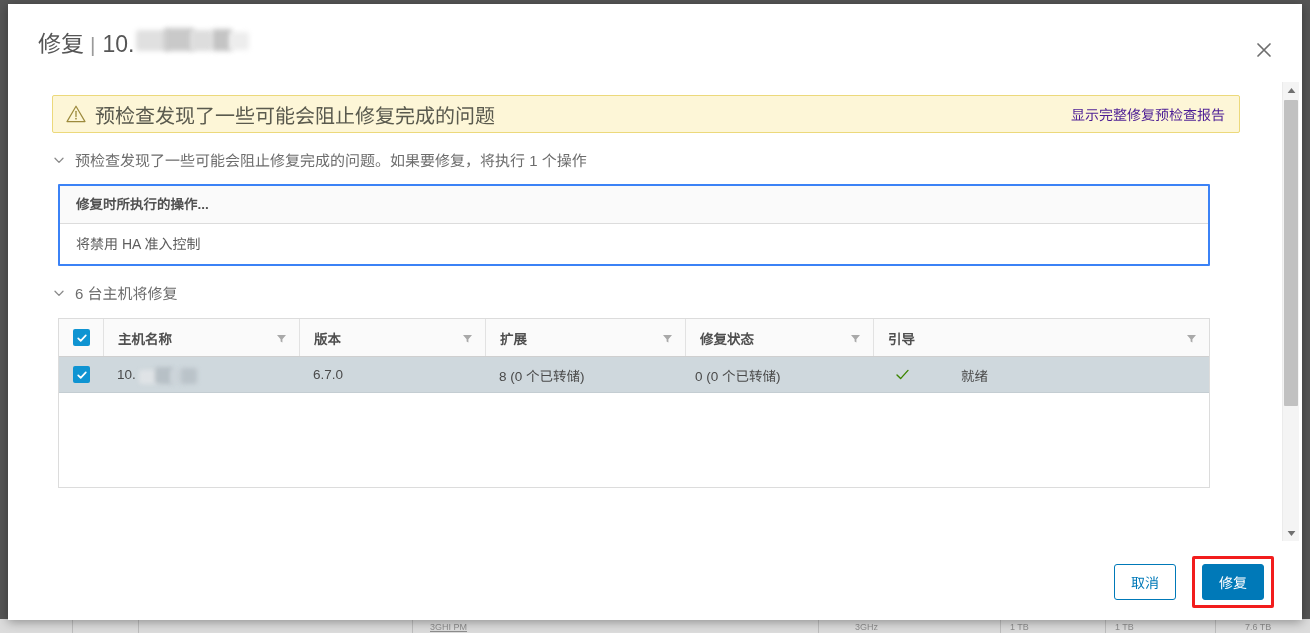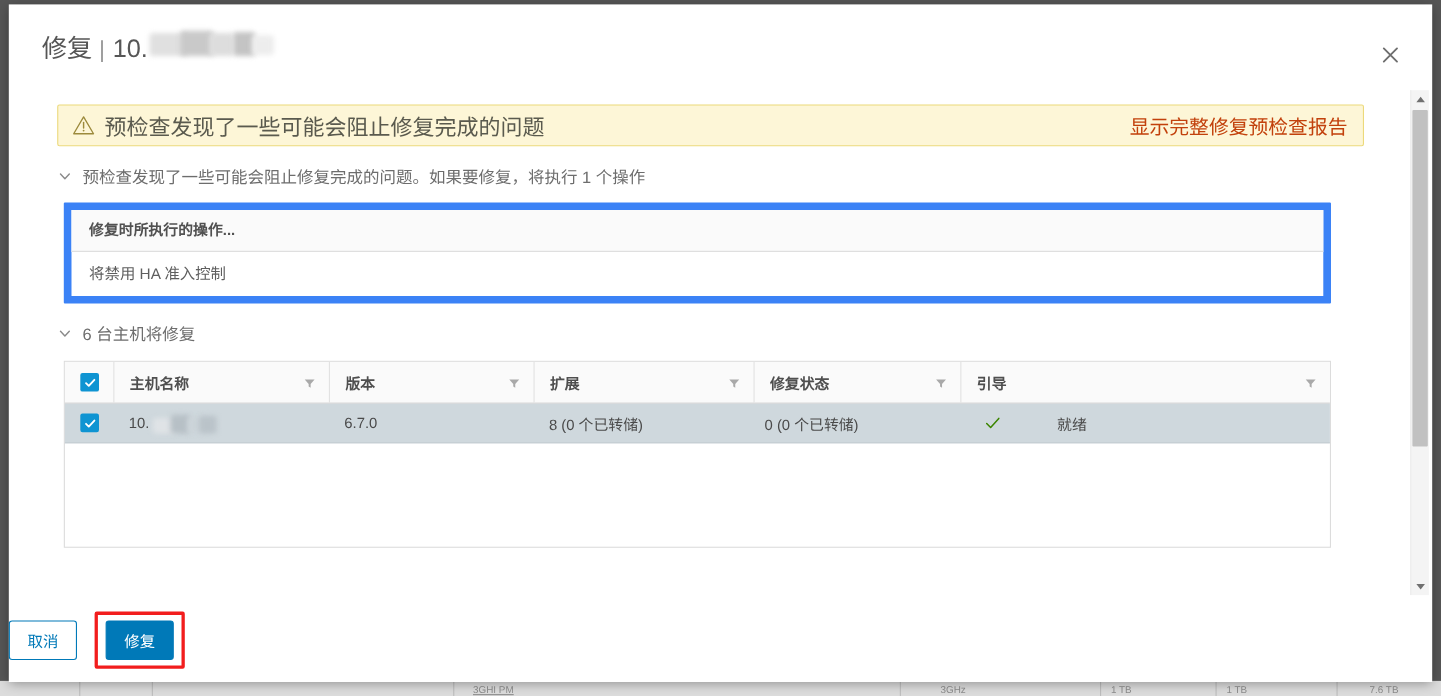--- a/index.html
+++ b/index.html
@@ -137,22 +137,22 @@
     border: 1px solid #ecd97b;
     border-radius: 2px;
     display: flex;
     align-items: center;
     padding: 0 14px 0 12px;
     box-sizing: border-box;
   }
   .alert-icon { width: 22px; height: 22px; flex: 0 0 auto; margin-right: 8px; }
   .alert-text { font-size: 20px; color: #5a5a4e; flex: 1 1 auto; }
   .alert-link {
-    font-size: 18px;
-    color: #c2410c;
+    font-size: 14px;
+    color: #4c1d95;
     text-decoration: none;
     cursor: pointer;
     white-space: nowrap;
   }
 
   
   .section-head {
     display: flex;
     align-items: center;
     margin: 16px 0 0 44px;
@@ -165,21 +165,21 @@
     width: 14px;
     height: 14px;
     margin-right: 9px;
     flex: 0 0 auto;
     display: block;
   }
 
   
   .mini-table {
     margin: 14px 70px 0 50px;
-    border: 7px solid #3b82f6;
+    border: 2px solid #3b82f6;
     border-radius: 1px;
     background: #fff;
   }
   .mini-th {
     height: 37px;
     line-height: 37px;
     padding: 0 16px;
     font-size: 13.5px;
     font-weight: bold;
     color: #515151;
@@ -311,21 +311,21 @@
 
   
   .modal-footer {
     position: absolute;
     left: 0;
     right: 0;
     bottom: 0;
     height: 77px;
     display: flex;
     align-items: center;
-    justify-content: flex-start;
+    justify-content: flex-end;
     padding-right: 28px;
     box-sizing: border-box;
   }
   .btn {
     font-family: inherit;
     font-size: 14px;
     height: 36px;
     min-width: 62px;
     padding: 0 16px;
     border-radius: 3px;

